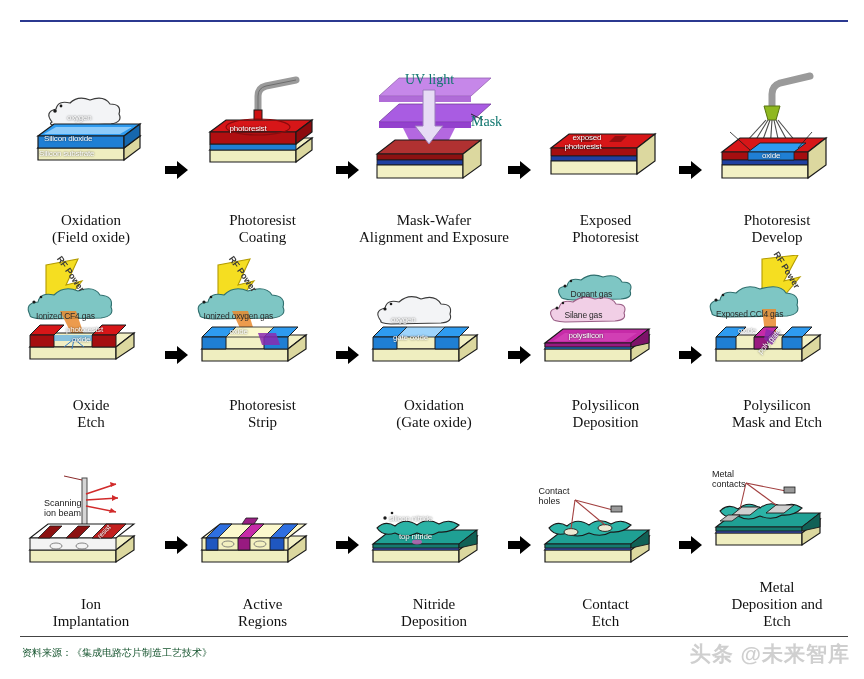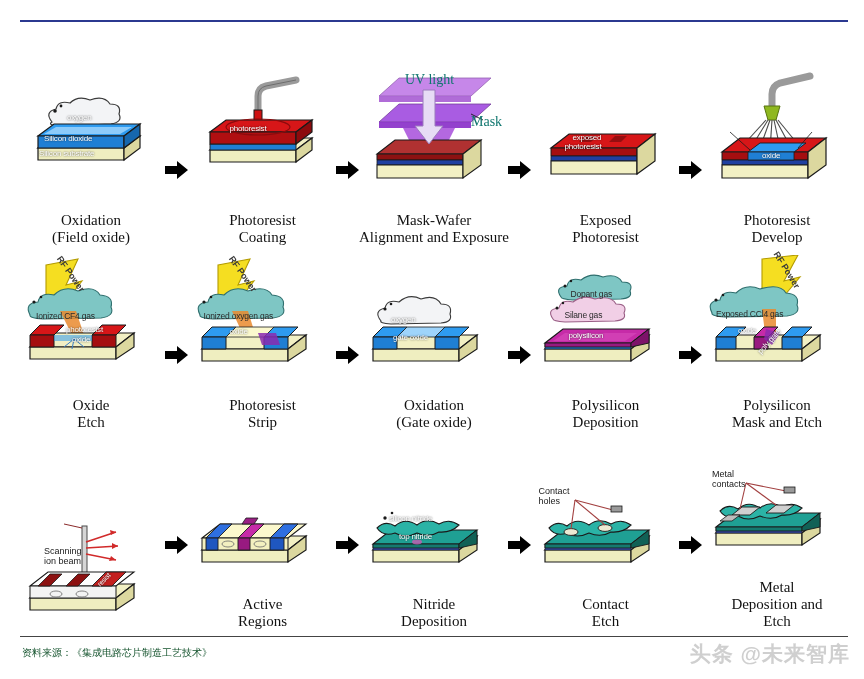--- a/index.html
+++ b/index.html
@@ -576,20 +576,24 @@
 
           <ellipse cx="36" cy="92" rx="6" ry="3" fill="none" stroke="#6a6a6a" stroke-width="0.8"></ellipse>
           <ellipse cx="62" cy="92" rx="6" ry="3" fill="none" stroke="#6a6a6a" stroke-width="0.8"></ellipse>
         </svg>
         <div class="lead-label" style="left:24px; top:8px;margin-top:36px;">
           <span>Scanning</span><br>
           <span>ion beam</span>
         </div>
         <div class="mini-label" style="left:76px; top:74px; transform:rotate(-46deg); font-size:7px;">resist</div>
       </div>
+      <div class="step-caption">
+        <span>Ion</span>
+        <span class="cap2">Implantation</span>
+      </div>
     </div>
 
     <div class="step-arrow">
       <svg class="arrow-glyph" viewBox="0 0 24 20">
         <polygon points="0,6 12,6 12,1 23,10 12,19 12,14 0,14" fill="#000000"></polygon>
       </svg>
     </div>
 
     <div class="proc-step">
       <div class="step-art">

